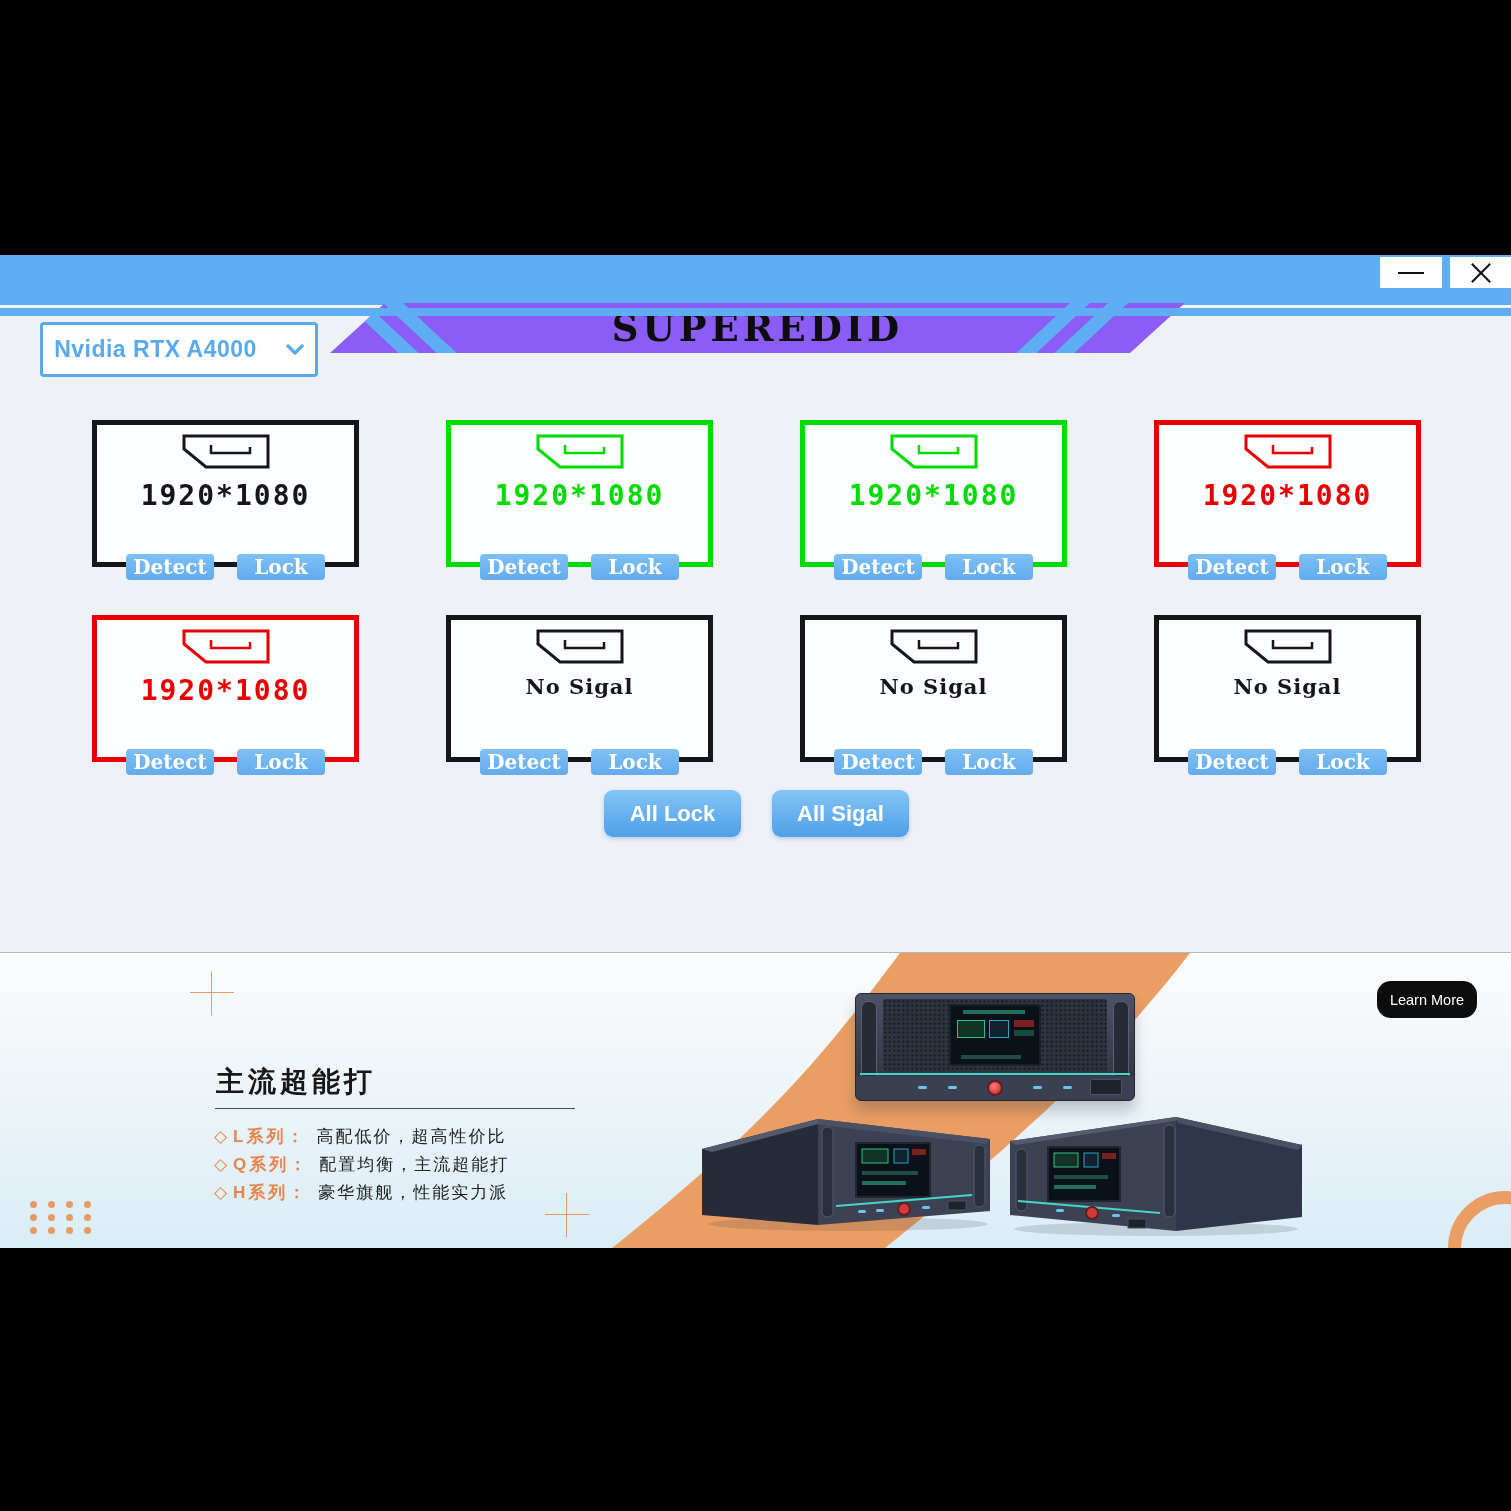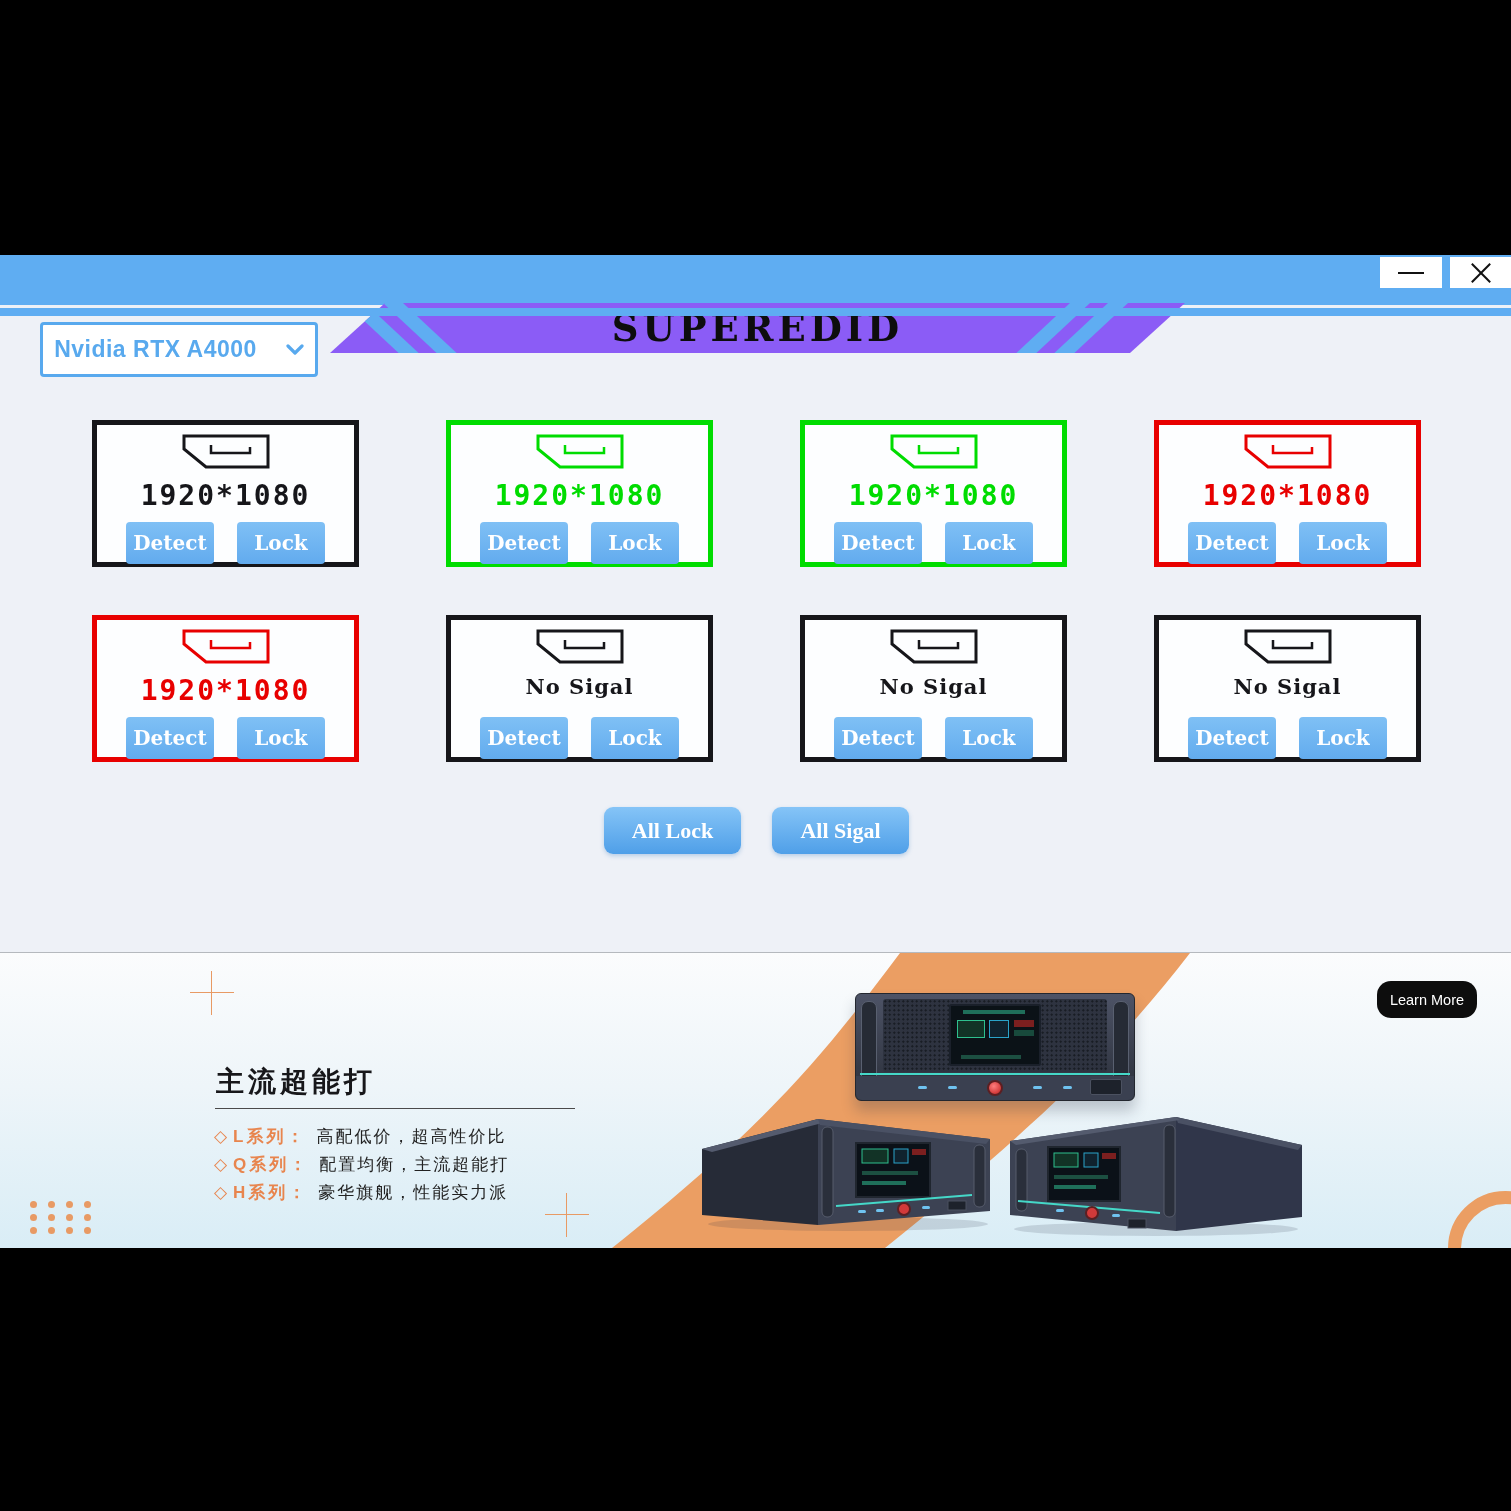--- a/index.html
+++ b/index.html
@@ -30,28 +30,28 @@
     border:3px solid #58a9ee;border-radius:4px;display:flex;align-items:center;justify-content:center;gap:29px;cursor:pointer;}
   .gpu-select span{color:#58a9ee;font-weight:bold;font-size:23px;letter-spacing:0.5px;}
 
   
   .card{position:absolute;width:267px;height:147px;background:#fdfeff;border:5px solid currentColor;box-sizing:border-box;}
   .card .dp{position:absolute;left:50%;top:8px;transform:translateX(-50%);}
   .card .res{position:absolute;left:0;top:54px;width:100%;text-align:center;
     font-family:"DejaVu Sans Mono", monospace;font-weight:bold;font-size:28px;letter-spacing:2px;}
   .card.nosig .res{font-family:"DejaVu Serif", serif;font-weight:600;font-size:21px;letter-spacing:1px;color:#16161a;}
   .btnrow{position:absolute;left:0;top:97px;width:100%;display:flex;justify-content:center;gap:23px;}
-  .pbtn{width:88px;height:42px;border:none;border-radius:4px;cursor:pointer;
+  .pbtn{width:88px;height:26px;border:none;border-radius:4px;cursor:pointer;
     background:linear-gradient(180deg,#7fc0f5,#62abee);color:#fff;
-    font-family:"DejaVu Serif", serif;font-weight:bold;font-size:20px;}
-
-  
-  .allbtn{position:absolute;top:552px;width:137px;height:47px;border:none;border-radius:9px;cursor:pointer;
+    font-family:"DejaVu Serif", serif;font-weight:bold;font-size:20px;margin-top:32px;}
+
+  
+  .allbtn{position:absolute;top:535px;width:137px;height:47px;border:none;border-radius:9px;cursor:pointer;
     background:linear-gradient(180deg,#85c4f7,#4f9fe8);color:#fff;
-    font-family:Liberation Serif, serif;font-weight:bold;font-size:22px;box-shadow:0 2px 4px rgba(80,140,200,.35);}
+    font-family:Liberation Sans, sans-serif;font-weight:bold;font-size:22px;box-shadow:0 2px 4px rgba(80,140,200,.35);}
   .footer-line{position:absolute;left:0;width:1511px;text-align:center;color:#2d2d2d;}
   .f1{top:640px;font-size:19px;}
   .f2{top:665px;font-size:20px;}
 
   
   .banner{position:absolute;left:0;top:697px;width:1511px;height:295px;overflow:hidden;
     border-top:1px solid #b5b9be;
     background:linear-gradient(180deg,#fbfcfd 0%,#eef5f9 45%,#d9edf6 100%);}
   .swoosh{position:absolute;left:0;top:0;}
   .ring{position:absolute;right:-52px;bottom:-58px;width:115px;height:115px;border:13px solid #eb9e63;border-radius:50%;box-sizing:border-box;}

